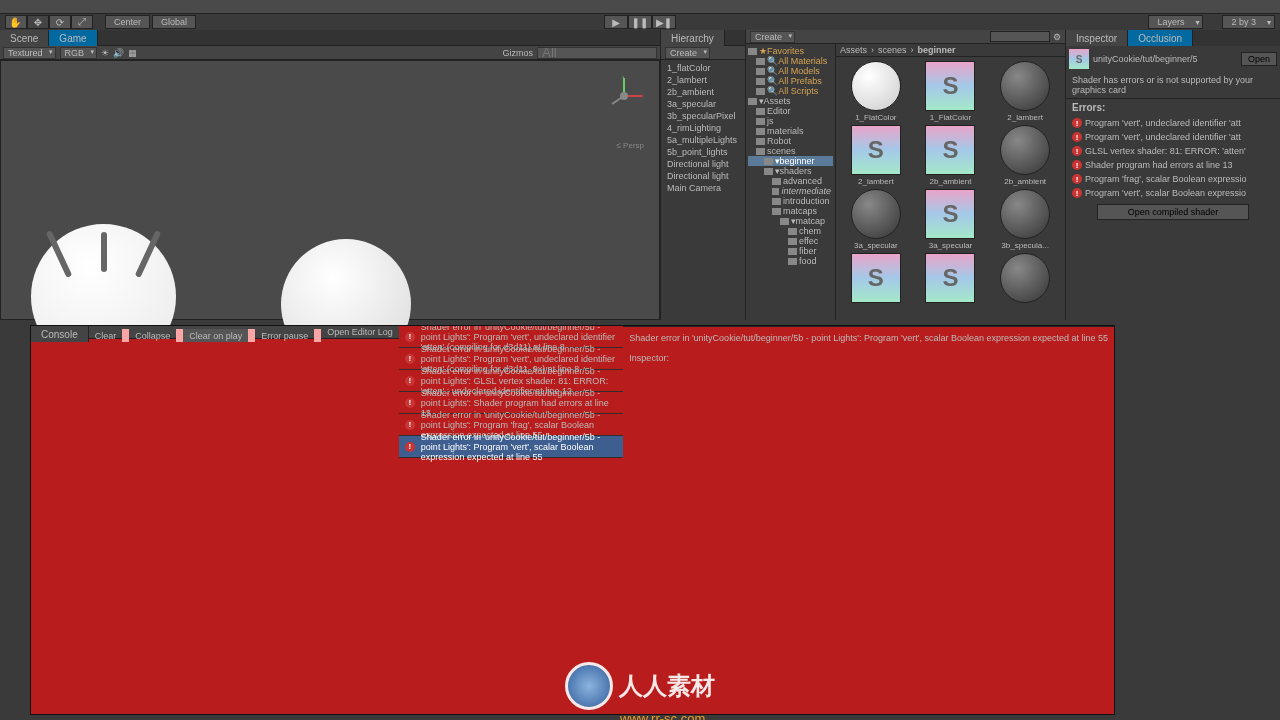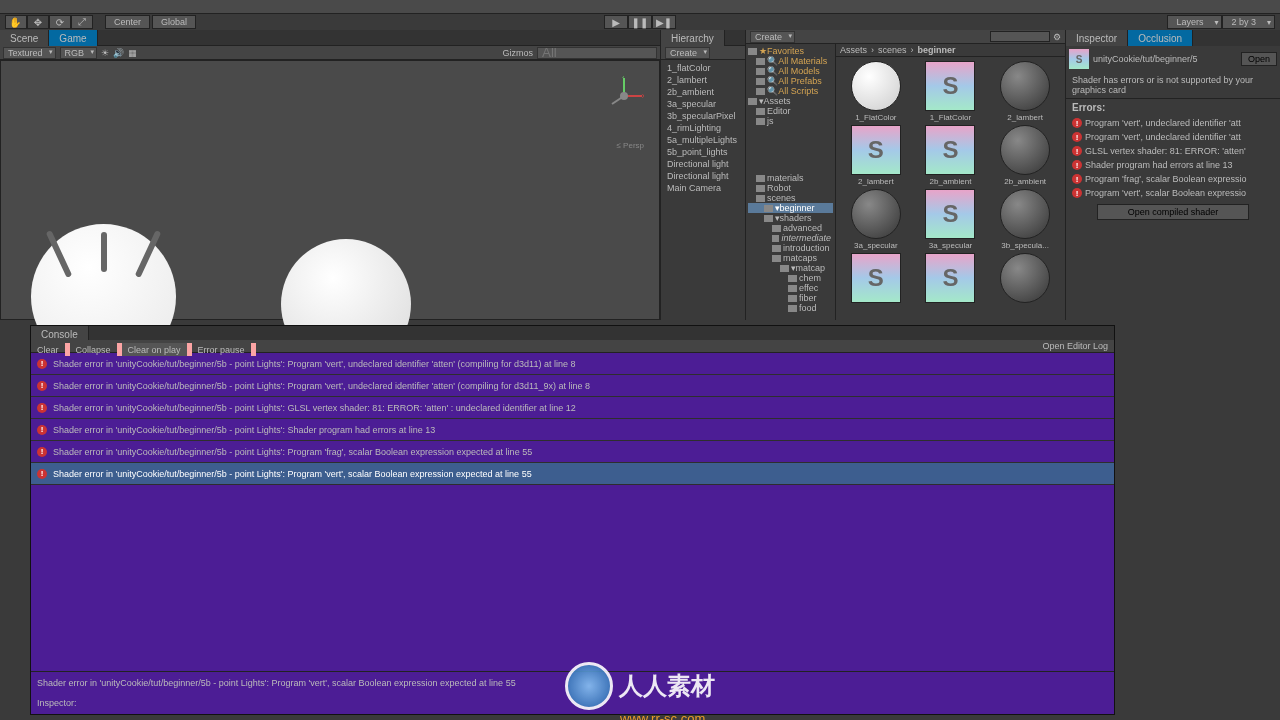--- a/index.html
+++ b/index.html
@@ -4,21 +4,21 @@
 <style>
 * { margin:0; padding:0; box-sizing:border-box; font-family:Arial,sans-serif; }
 body { background:#3a3a3a; color:#bbb; font-size:10px; width:1280px; height:720px; overflow:hidden; position:relative; }
 .menubar { height:14px; background:#4a4a4a; border-bottom:1px solid #222; display:flex; padding:0 5px; }
 .toolbar { height:16px; background:#3a3a3a; display:flex; align-items:center; padding:0 5px; gap:2px; position:relative; }
 .tool-btn { width:22px; height:14px; background:#555; border:1px solid #222; display:inline-flex; align-items:center; justify-content:center; }
 .tool-group { display:flex; gap:0; margin-right:10px; }
 .toggle { background:#555; border:1px solid #222; padding:0 8px; height:14px; display:inline-flex; align-items:center; font-size:9px; }
 .play-controls { position:absolute; left:50%; transform:translateX(-50%); display:flex; }
 .play-btn { width:24px; height:14px; background:#555; border:1px solid #222; display:flex; align-items:center; justify-content:center; }
-.right-toolbar { position:absolute; right:5px; display:flex; gap:0; }
+.right-toolbar { position:absolute; right:5px; display:flex; gap:19px; }
 .dropdown { background:#555; border:1px solid #222; padding:0 18px 0 8px; height:14px; font-size:9px; display:flex; align-items:center; position:relative; }
 .dropdown::after { content:'▾'; position:absolute; right:3px; font-size:8px; }
 
 .main { display:flex; height:290px; }
 .scene-panel { width:660px; background:#3a3a3a; display:flex; flex-direction:column; }
 .panel-tabs { height:16px; background:#333; display:flex; border-bottom:1px solid #222; }
 .tab { padding:0 10px; height:16px; display:flex; align-items:center; font-size:10px; background:#0369a1; border-right:1px solid #222; }
 .tab.active { background:#444; }
 .scene-toolbar { height:14px; background:#444; display:flex; align-items:center; padding:0 3px; gap:4px; font-size:9px; border-bottom:1px solid #222; }
 .mini-dd { background:#555; padding:0 12px 0 4px; height:12px; border:1px solid #333; position:relative; }
@@ -58,24 +58,24 @@
 .insp-tabs { display:flex; height:16px; background:#333; }
 .insp-head { padding:3px; display:flex; align-items:center; gap:4px; }
 .shader-thumb { width:20px; height:20px; background:linear-gradient(180deg,#e8a4c9,#a4c9e8,#a4e8c9); display:flex; align-items:center; justify-content:center; font-weight:bold; color:#666; }
 .open-btn { background:#555; border:1px solid #222; padding:0 6px; height:14px; font-size:9px; margin-left:auto; }
 .insp-msg { padding:3px 6px; font-size:9px; border-bottom:1px solid #222; }
 .errors-head { padding:3px 6px; font-weight:bold; font-size:10px; }
 .insp-err { padding:2px 6px; font-size:9px; display:flex; align-items:center; gap:3px; white-space:nowrap; overflow:hidden; }
 .err-icon { width:10px; height:10px; background:#c33; border-radius:50%; display:inline-flex; align-items:center; justify-content:center; color:#fff; font-size:8px; font-weight:bold; flex-shrink:0; }
 .compile-btn { margin:4px auto; background:#555; border:1px solid #222; padding:2px 30px; font-size:9px; display:block; }
 
-.console-panel { position:absolute; top:325px; left:30px; right:165px; bottom:5px; background:#4c1d95; border:1px solid #111; display:flex; flex-direction:column; }
+.console-panel { position:absolute; top:325px; left:30px; right:165px; bottom:5px; background:#b91c1c; border:1px solid #111; display:flex; }
 .console-tabs { height:14px; background:#333; display:flex; }
 .console-toolbar { height:13px; background:#444; display:flex; align-items:center; font-size:9px; border-bottom:1px solid #222; }
-.con-btn { padding:0 6px; border-right:5px solid #fca5a5; height:13px; display:flex; align-items:center;margin-top:7px; }
+.con-btn { padding:0 6px; border-right:7px solid #fca5a5; height:13px; display:flex; align-items:center;margin-top:7px; }
 .con-btn.active { background:#555; }
 .open-log { margin-left:auto; padding:0 6px; }
 .console-list { flex:1; overflow:hidden; }
 .con-row { height:22px; display:flex; align-items:center; padding:0 6px; gap:6px; font-size:9px; border-bottom:1px solid #2e2e2e; }
 .con-row.sel { background:#3d5e8f; color:#fff; }
 .con-detail { padding:6px; font-size:9px; border-top:1px solid #222; }
 .con-detail .kw { margin-top:10px; }
 
 .watermark { position:absolute; bottom:10px; left:50%; transform:translateX(-50%); font-size:24px; color:#fff; font-weight:bold; display:flex; align-items:center; gap:6px; opacity:0.9; }
 .watermark .logo { width:48px; height:48px; border-radius:50%; background:radial-gradient(circle,#89c4f4,#2266aa); border:3px solid #fff; }
@@ -187,21 +187,21 @@
     <div class="proj-body">
       <div class="proj-tree" id="proj-tree">
           <div class="tree-item fav" style="padding-left: 0px;"><span class="fi"></span>★Favorites</div>
           <div class="tree-item fav" style="padding-left: 8px;"><span class="fi"></span>🔍All Materials</div>
           <div class="tree-item fav" style="padding-left: 8px;"><span class="fi"></span>🔍All Models</div>
           <div class="tree-item fav" style="padding-left: 8px;"><span class="fi"></span>🔍All Prefabs</div>
           <div class="tree-item fav" style="padding-left: 8px;"><span class="fi"></span>🔍All Scripts</div>
           <div class="tree-item " style="padding-left: 0px;"><span class="fi"></span>▾Assets</div>
           <div class="tree-item " style="padding-left: 8px;"><span class="fi"></span>Editor</div>
           <div class="tree-item " style="padding-left: 8px;"><span class="fi"></span>js</div>
-          <div class="tree-item " style="padding-left: 8px; margin-top: 47px;"><span class="fi"></span>materials</div>
+          <div class="tree-item " style="padding-left: 8px;"><span class="fi"></span>materials</div>
           <div class="tree-item " style="padding-left: 8px;"><span class="fi"></span>Robot</div>
           <div class="tree-item " style="padding-left: 8px;"><span class="fi"></span>scenes</div>
           <div class="tree-item sel" style="padding-left: 16px;"><span class="fi"></span>▾beginner</div>
           <div class="tree-item " style="padding-left: 16px;"><span class="fi"></span>▾shaders</div>
           <div class="tree-item " style="padding-left: 24px;"><span class="fi"></span>advanced</div>
           <div class="tree-item " style="padding-left: 24px; font-style: italic;"><span class="fi"></span>intermediate</div>
           <div class="tree-item " style="padding-left: 24px;"><span class="fi"></span>introduction</div>
           <div class="tree-item " style="padding-left: 24px;"><span class="fi"></span>matcaps</div>
           <div class="tree-item " style="padding-left: 32px;"><span class="fi"></span>▾matcap</div>
           <div class="tree-item " style="padding-left: 40px;"><span class="fi"></span>chem</div>

